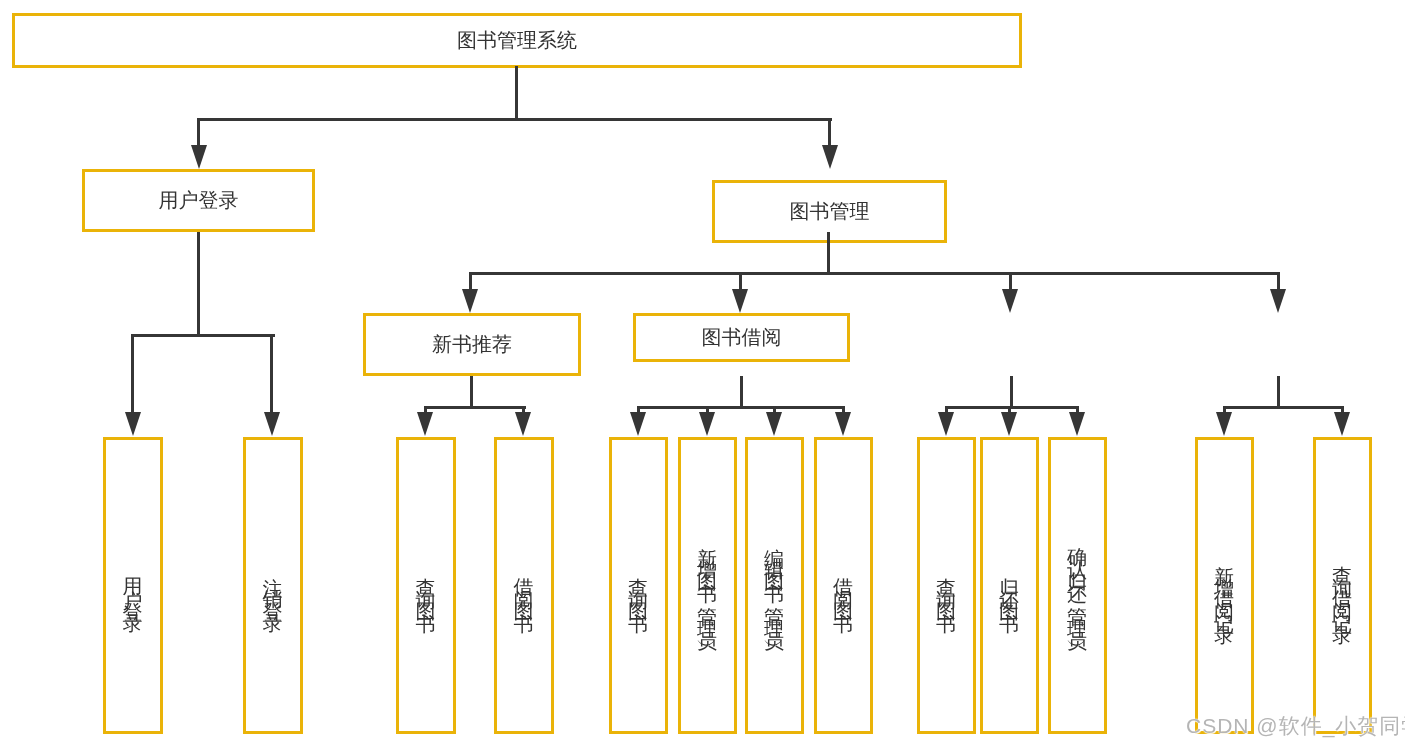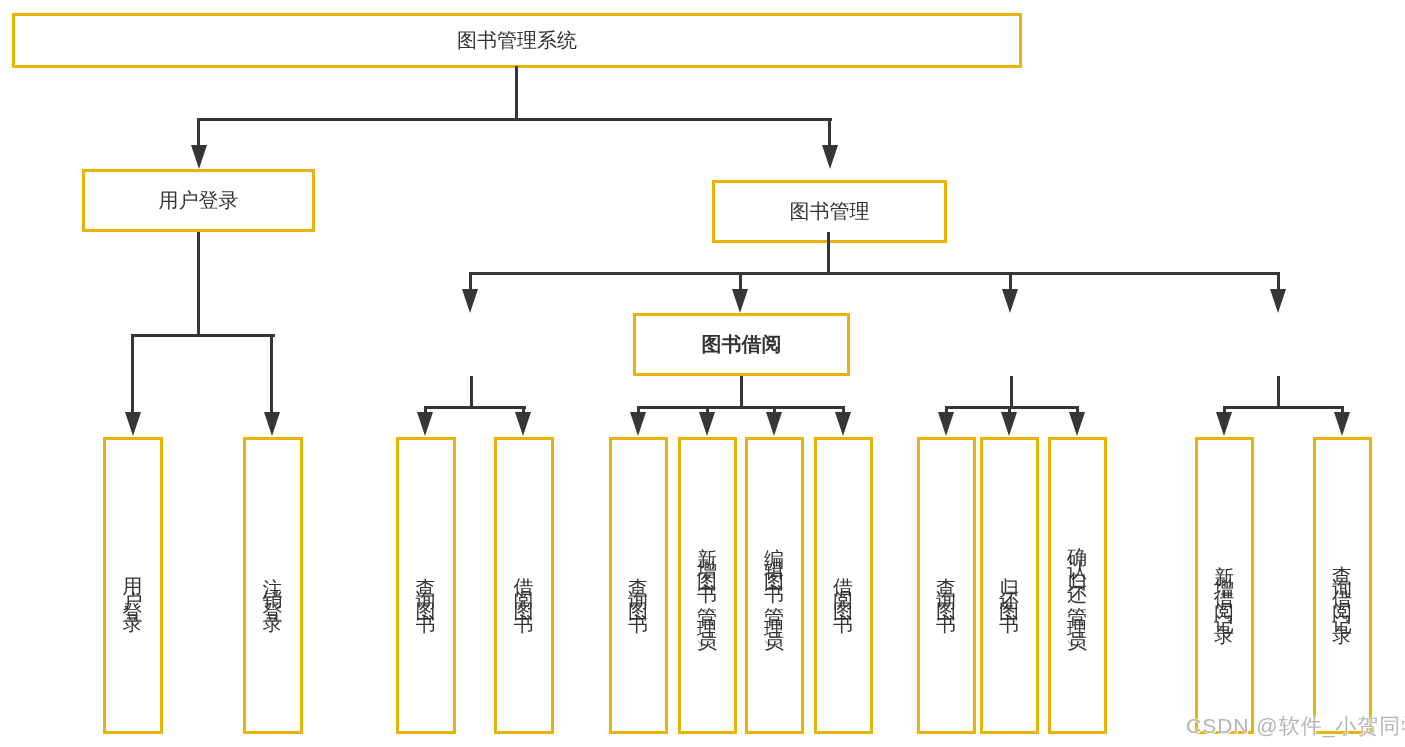--- a/index.html
+++ b/index.html
@@ -63,21 +63,24 @@
   <div class="hl" style="left:469px;top:272px;width:811px;"></div>
   <div class="vl" style="left:469px;top:272px;height:20px;"></div>
   <div class="tri" style="left:462px;top:289px;"></div>
   <div class="vl" style="left:739px;top:272px;height:20px;"></div>
   <div class="tri" style="left:732px;top:289px;"></div>
   <div class="vl" style="left:1009px;top:272px;height:20px;"></div>
   <div class="tri" style="left:1002px;top:289px;"></div>
   <div class="vl" style="left:1277px;top:272px;height:20px;"></div>
   <div class="tri" style="left:1270px;top:289px;"></div>
 
-  <div class="box" style="left:633px;top:313px;width:217px;height:63px;font-weight:bold;">
+  <div class="box" style="left:363px;top:313px;width:218px;height:63px;">
+    <span class="hlabel">新书推荐</span>
+  </div>
+  <div class="box" style="left:633px;top:313px;width:217px;height:49px;">
     <span class="hlabel">图书借阅</span>
   </div>
 
   <div class="vl" style="left:470px;top:376px;height:33px;"></div>
   <div class="hl" style="left:424px;top:406px;width:102px;"></div>
   <div class="vl" style="left:424px;top:406px;height:10px;"></div>
   <div class="tri" style="left:417px;top:412px;"></div>
   <div class="vl" style="left:522px;top:406px;height:10px;"></div>
   <div class="tri" style="left:515px;top:412px;"></div>
 

